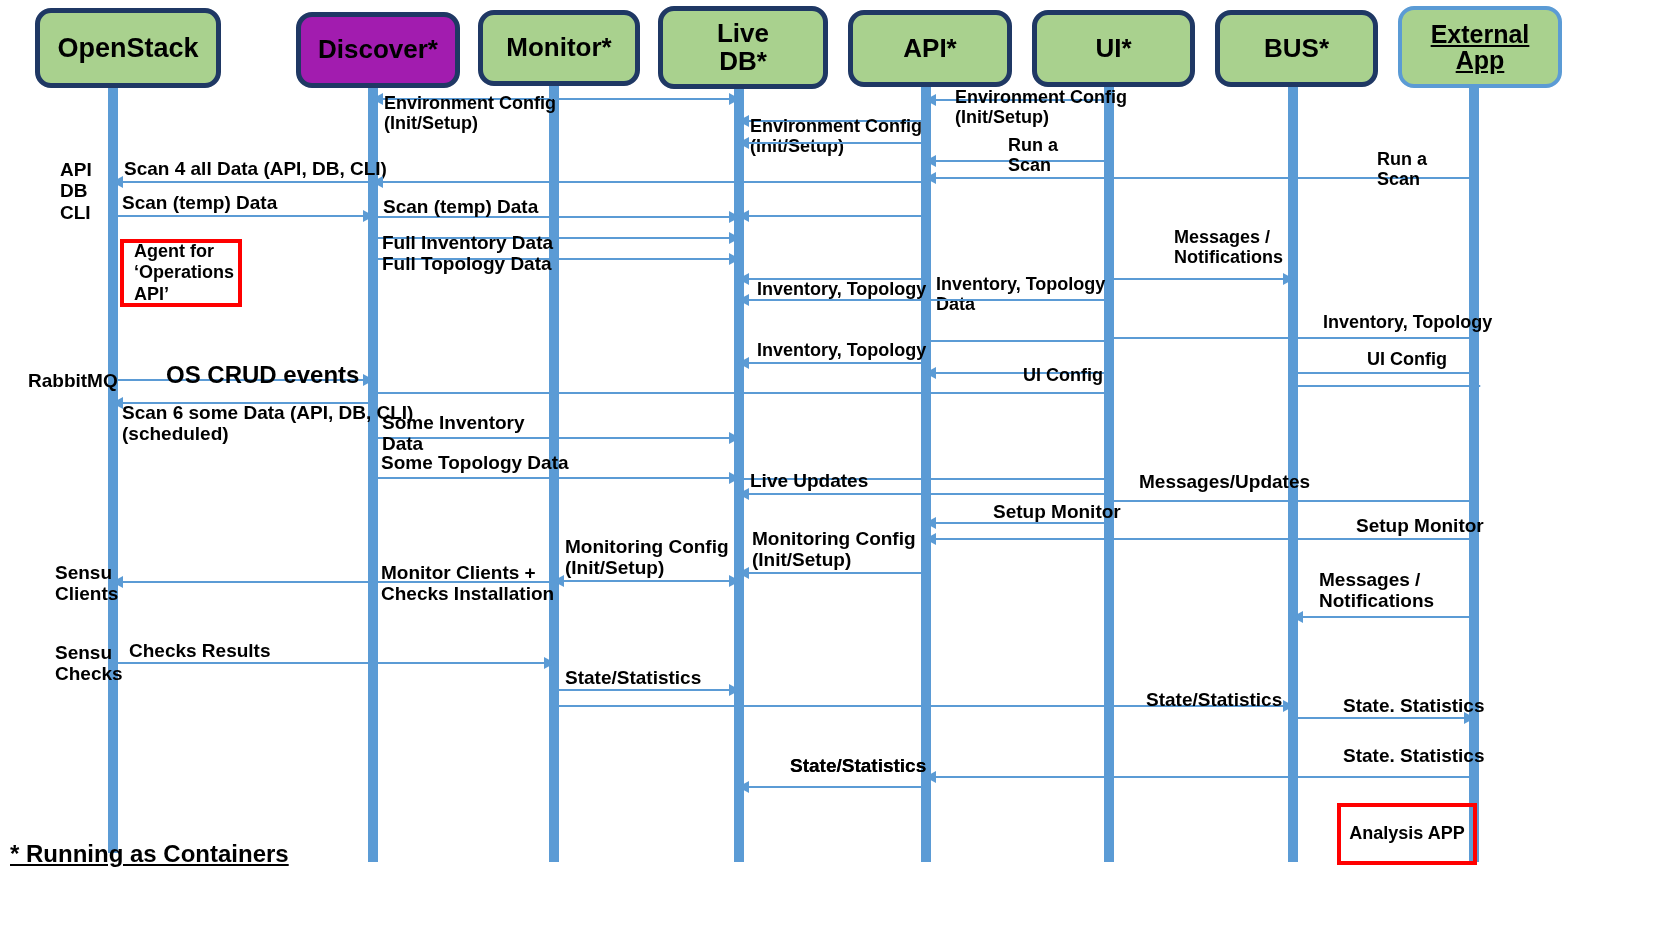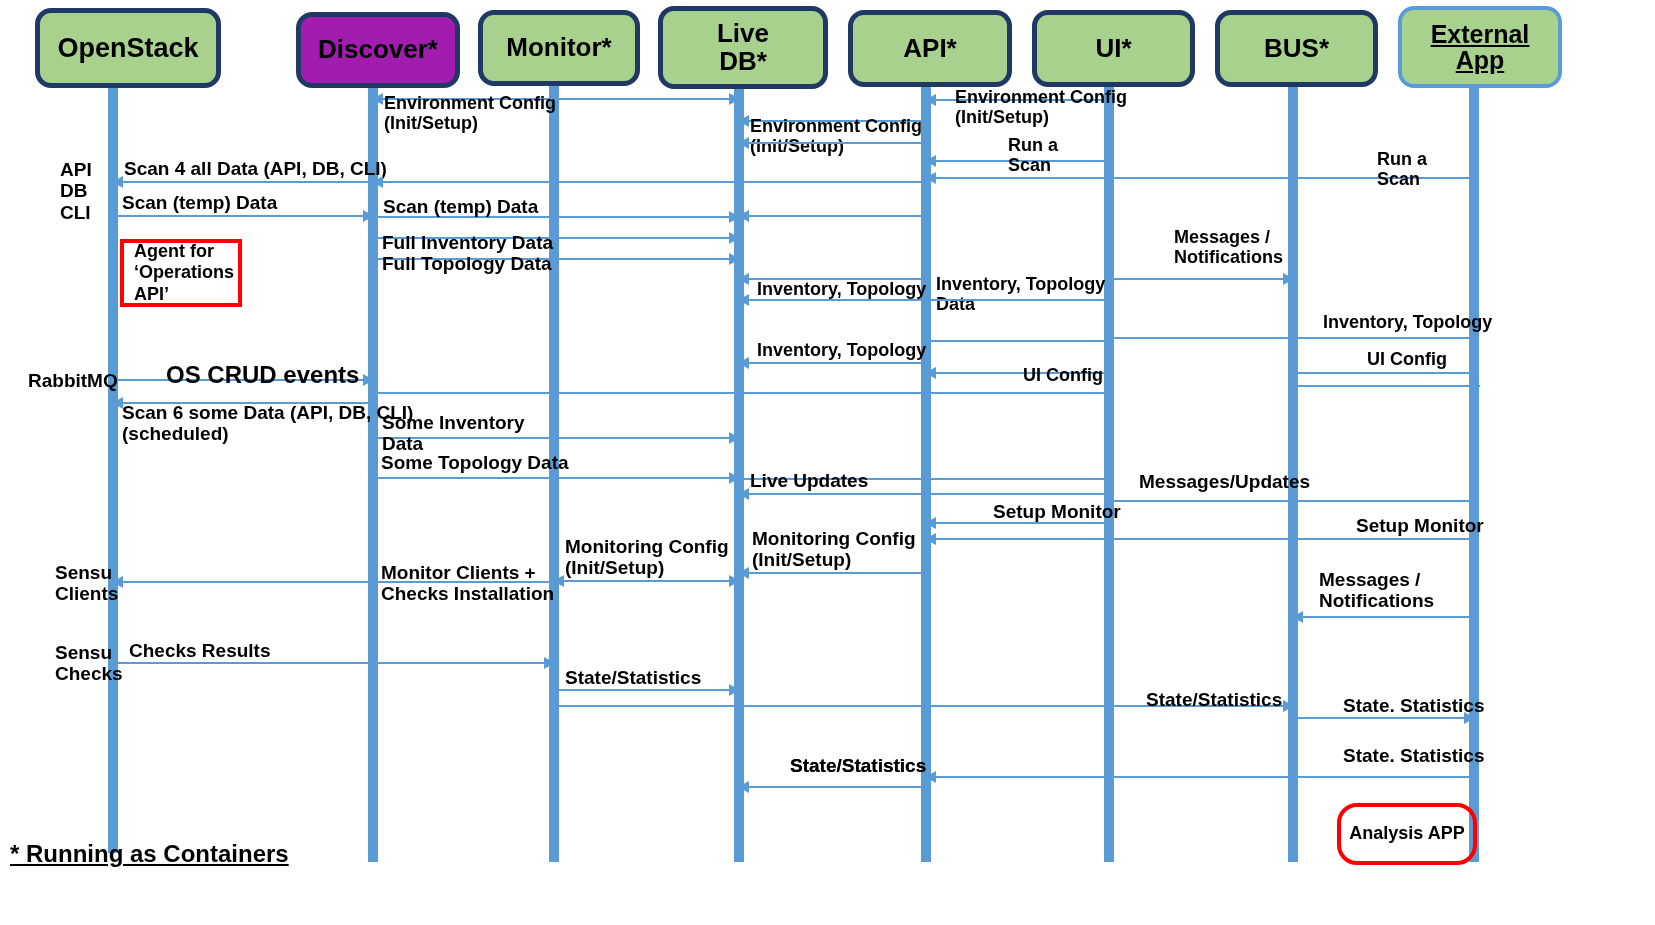--- a/index.html
+++ b/index.html
@@ -24,21 +24,21 @@
   .msg{position:absolute;height:2px;background:#5B9BD5;}
   .arrowhead{position:absolute;width:0;height:0;
     border-top:6px solid transparent;border-bottom:6px solid transparent;}
   .ah-right{border-left:11px solid #5B9BD5;}
   .ah-left{border-right:11px solid #5B9BD5;}
   .msglabel{position:absolute;font-weight:bold;color:#000;line-height:1.1;
     white-space:pre-line;}
   .notebox{position:absolute;border:4px solid #FF0000;background:transparent;
     box-sizing:border-box;display:flex;align-items:center;
     font-weight:bold;color:#000;line-height:1.2;}
-  .notebox.center{justify-content:center;text-align:center;border-radius:20px;}
+  .notebox.center{justify-content:center;text-align:center;}
   .notebox.lefttext{justify-content:flex-start;padding-left:10px;}
   .footnote{position:absolute;font-weight:bold;color:#000;
     text-decoration:underline;}
 </style>
 </head>
 <body>
 
 <div id="stage">
     <div class="lifeline" style="left: 108px; top: 88px; height: 765px; background: rgb(91, 155, 213);"></div>
     <div class="lifeline" style="left: 368px; top: 88px; height: 774px; background: rgb(91, 155, 213);"></div>

